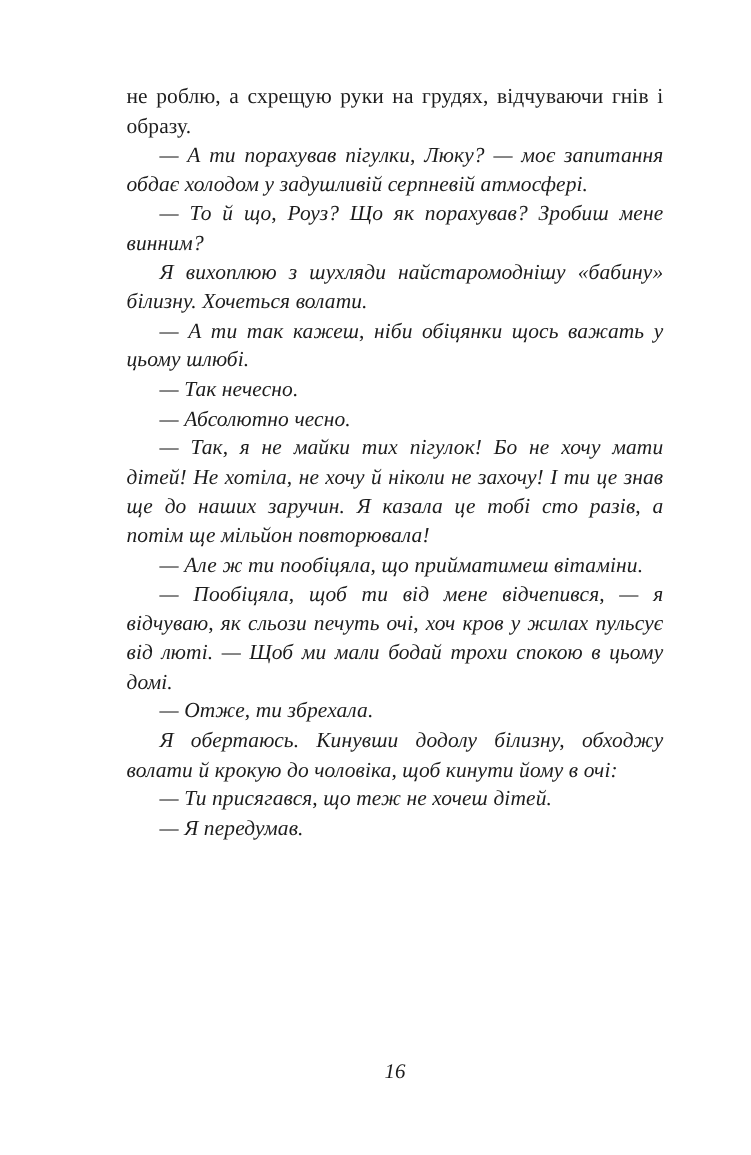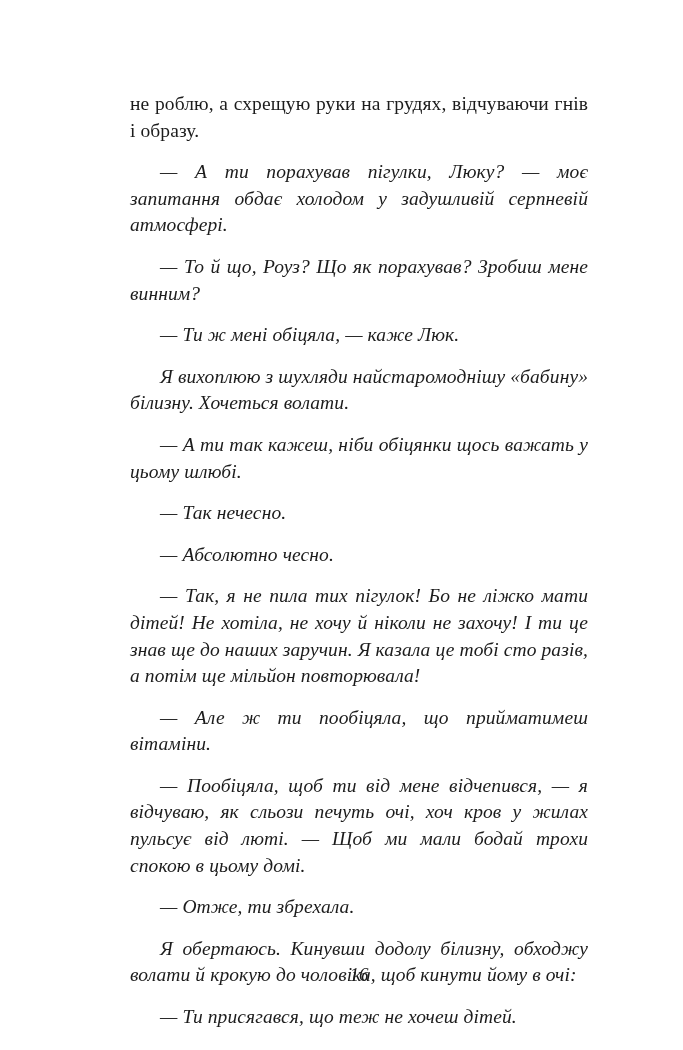--- a/index.html
+++ b/index.html
@@ -20,21 +20,21 @@
     position: absolute;
     left: 115px;
     top: 76px;
     width: 488px;
     font-size: 19.5px;
     line-height: 26.6px;
     text-align: justify;
     letter-spacing: 0.1px;
   }
   .para {
-    margin: 15px;
+    margin: 0;
     padding: 0;
   }
   .para.indent {
     text-indent: 30px;
     font-style: italic;
   }
   .page-number {
     position: absolute;
     left: 115px;
     top: 964px;
@@ -46,26 +46,25 @@
   }
 </style>
 </head>
 <body>
 
 <div class="book-page">
   <div class="text-block">
       <p class="para">не роблю, а схрещую руки на грудях, відчуваючи гнів і образу.</p>
       <p class="para indent">— А ти порахував пігулки, Люку? — моє запитання обдає холодом у задушливій серпневій атмосфері.</p>
       <p class="para indent">— То й що, Роуз? Що як порахував? Зробиш мене винним?</p>
-      <p class="para indent">— Ти ж мені обіцяла, — каже Люк.</p>
       <p class="para indent">Я вихоплюю з шухляди найстаромоднішу «бабину» білизну. Хочеться волати.</p>
       <p class="para indent">— А ти так кажеш, ніби обіцянки щось важать у цьому шлюбі.</p>
       <p class="para indent">— Так нечесно.</p>
       <p class="para indent">— Абсолютно чесно.</p>
-      <p class="para indent">— Так, я не пила тих пігулок! Бо не ліжко мати дітей! Не хотіла, не хочу й ніколи не захочу! І ти це знав ще до наших заручин. Я казала це тобі сто разів, а потім ще мільйон повторювала!</p>
+      <p class="para indent">— Так, я не майки тих пігулок! Бо не хочу мати дітей! Не хотіла, не хочу й ніколи не захочу! І ти це знав ще до наших заручин. Я казала це тобі сто разів, а потім ще мільйон повторювала!</p>
       <p class="para indent">— Але ж ти пообіцяла, що прийматимеш вітаміни.</p>
       <p class="para indent">— Пообіцяла, щоб ти від мене відчепився, — я відчуваю, як сльози печуть очі, хоч кров у жилах пульсує від люті. — Щоб ми мали бодай трохи спокою в цьому домі.</p>
       <p class="para indent">— Отже, ти збрехала.</p>
       <p class="para indent">Я обертаюсь. Кинувши додолу білизну, обходжу волати й крокую до чоловіка, щоб кинути йому в очі:</p>
       <p class="para indent">— Ти присягався, що теж не хочеш дітей.</p>
       <p class="para indent">— Я передумав.</p>
     </div>
   <div class="page-number">16</div>
 </div>
 

